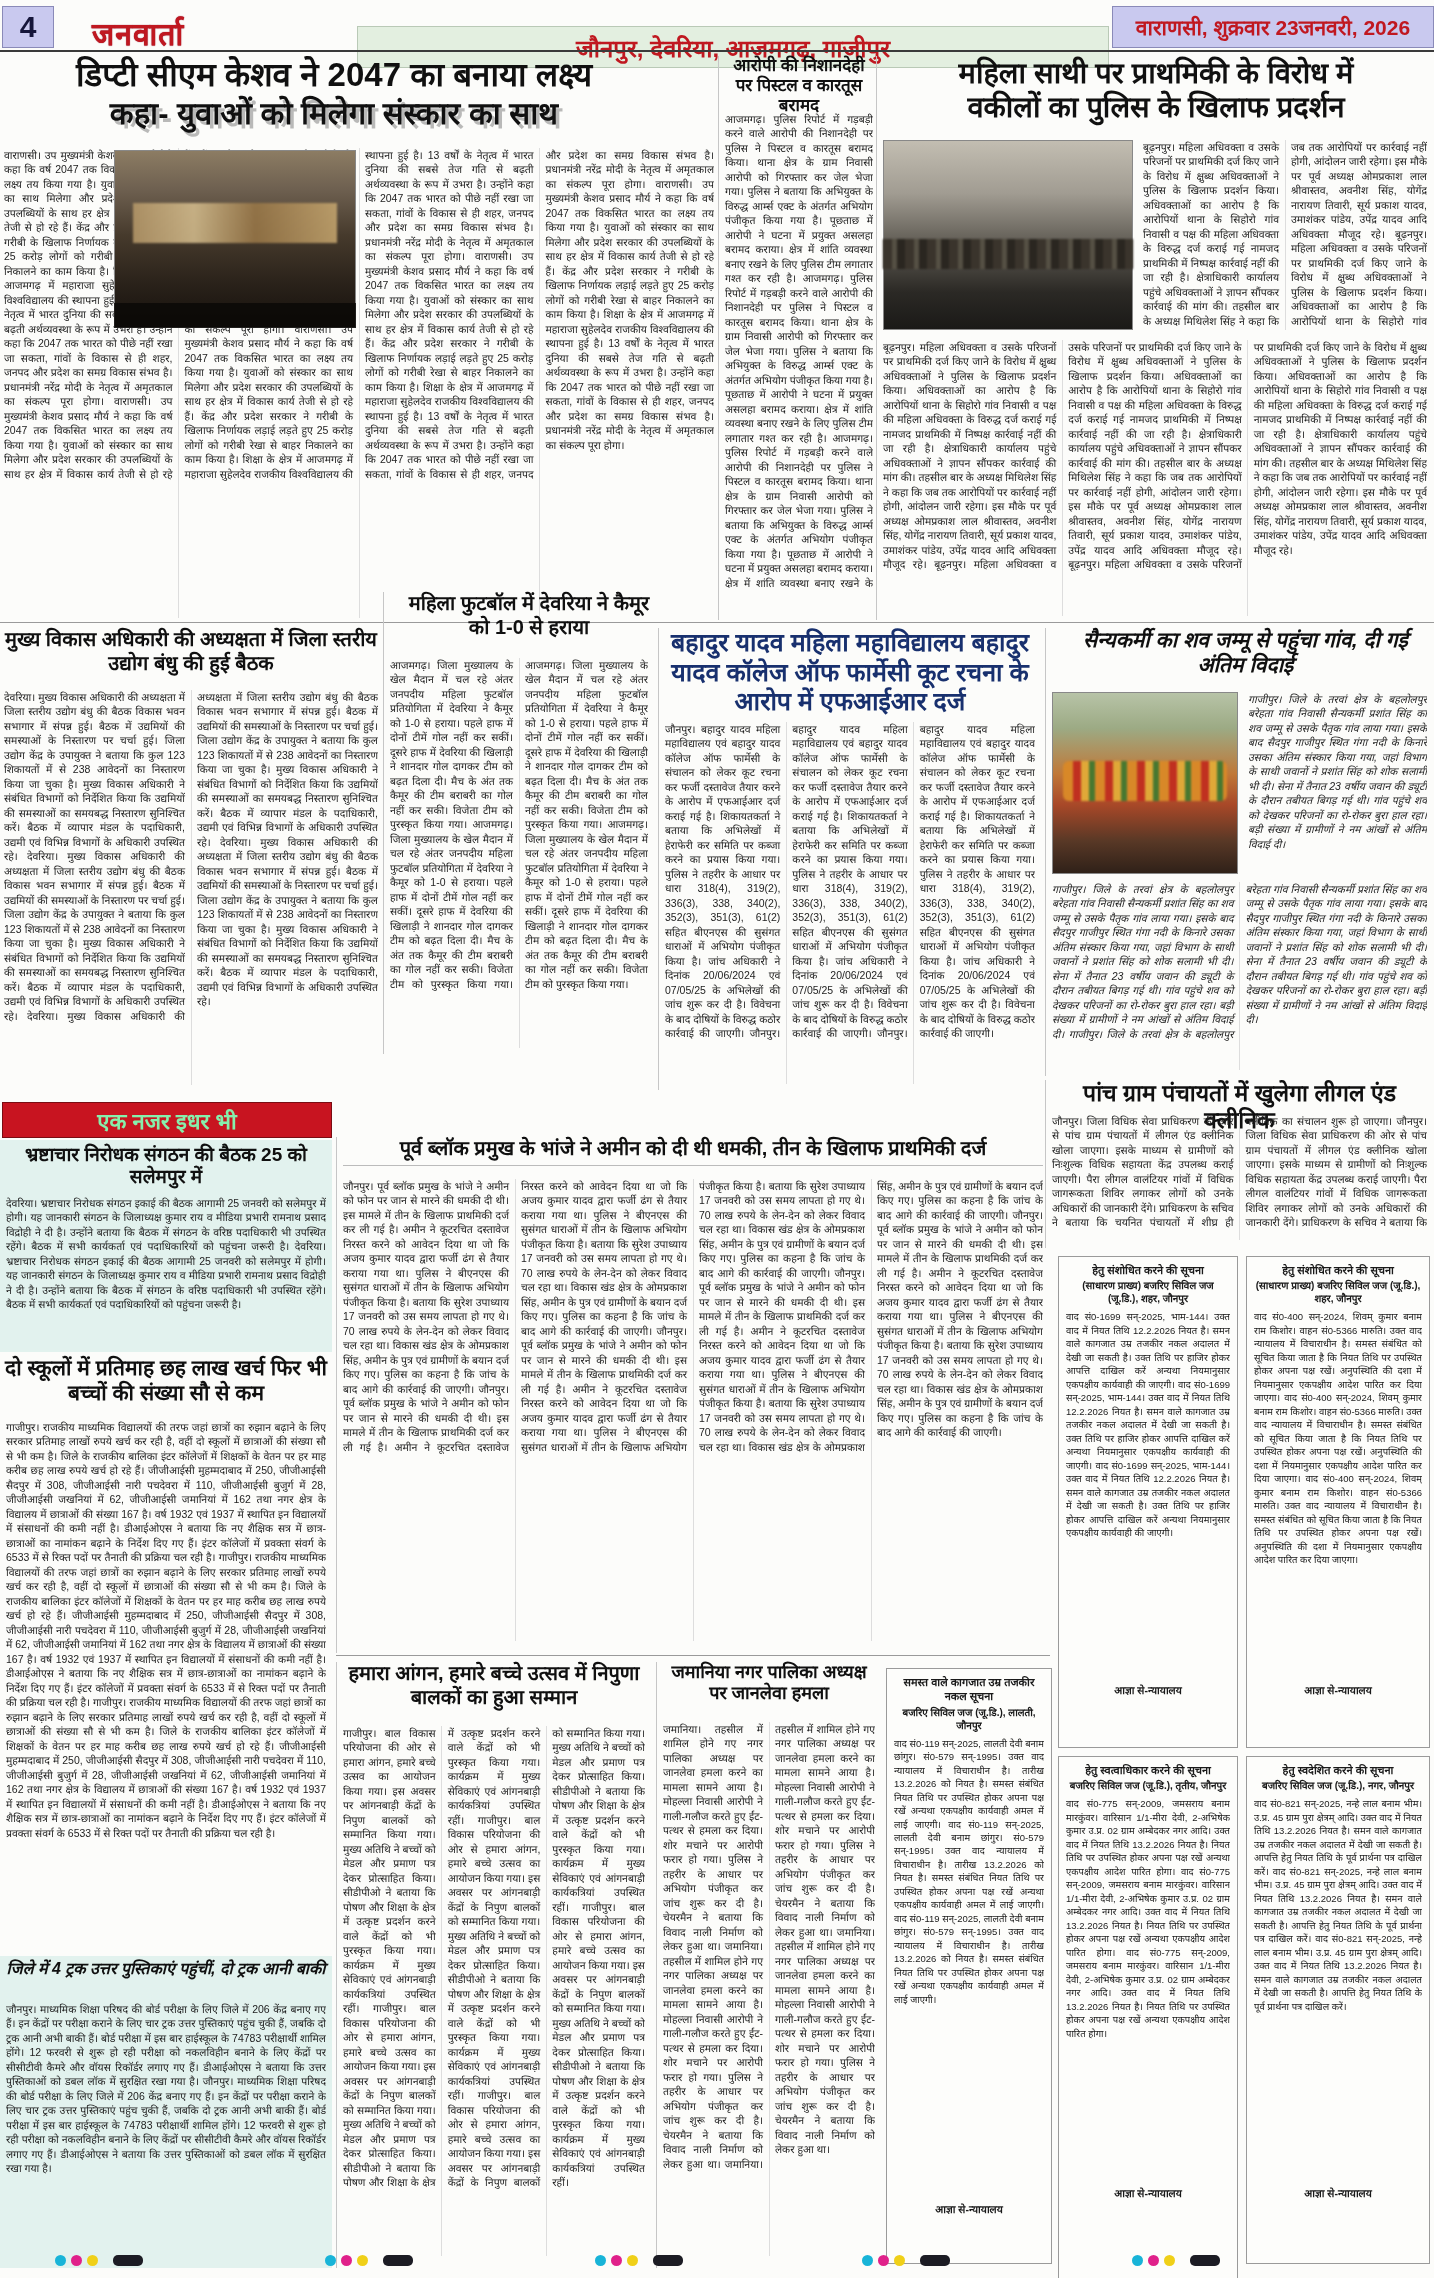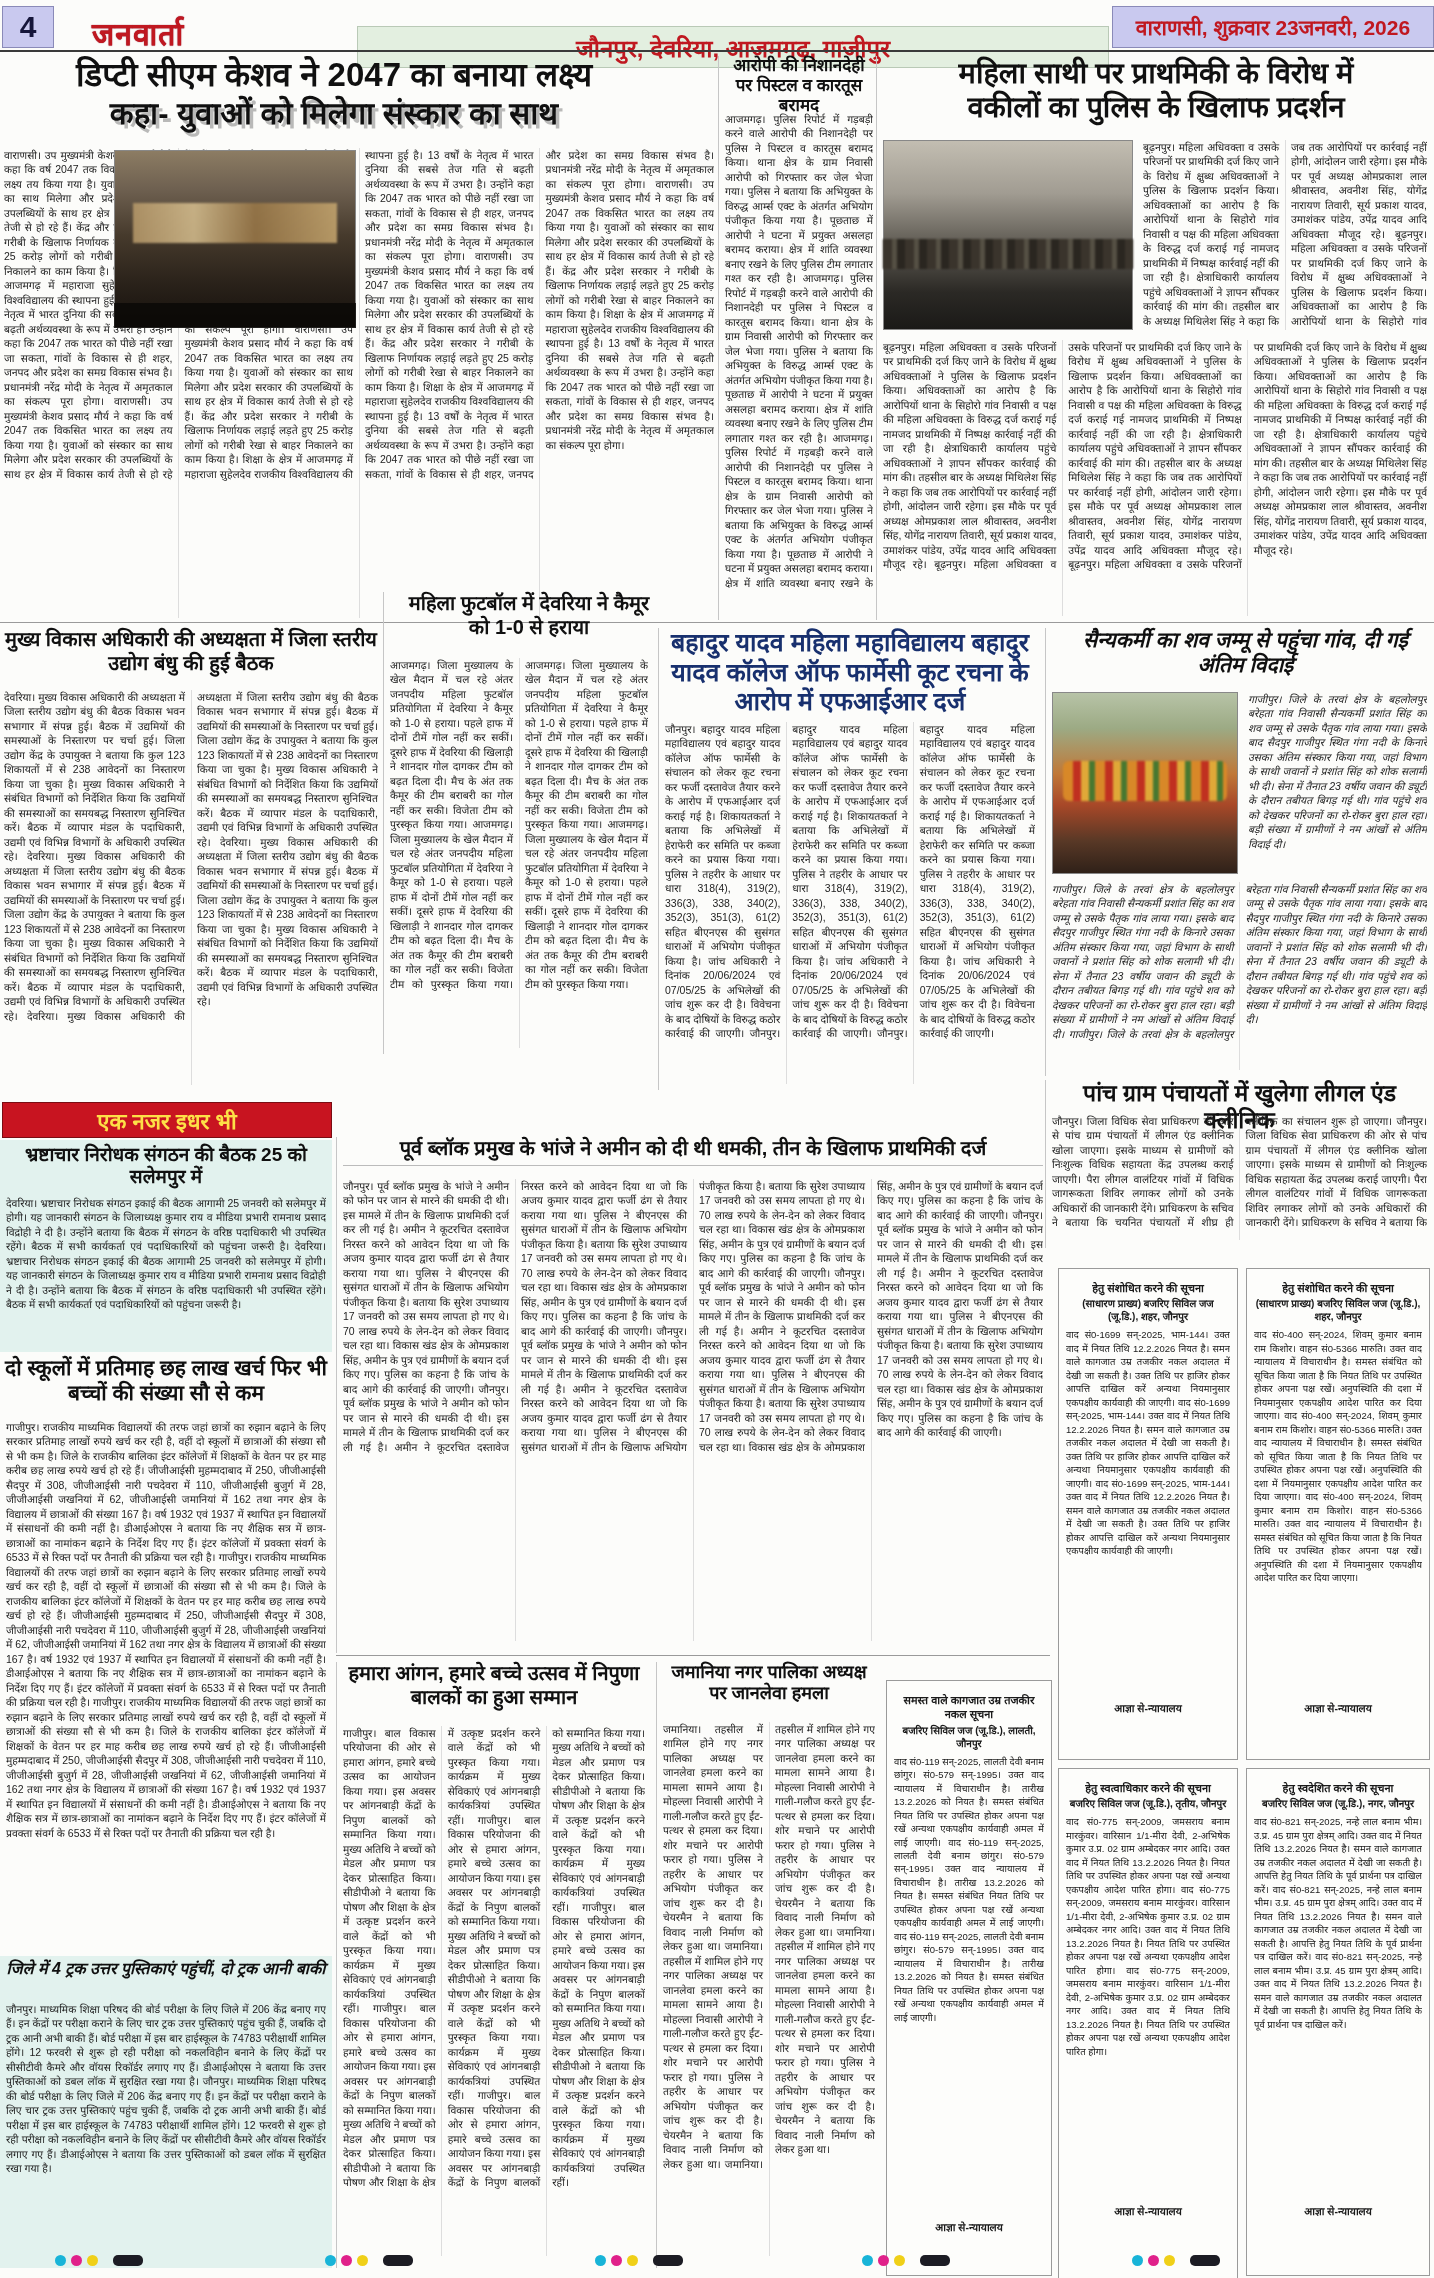--- a/index.html
+++ b/index.html
@@ -24,26 +24,26 @@
   .photo-lead{background:linear-gradient(180deg,#8d7d64 0%,#6e6050 22%,#463a2c 48%,#2a221a 75%,#15100c 100%);}
   .photo-lead .stage{position:absolute;left:8%;top:30%;width:84%;height:22%;
       background:linear-gradient(90deg,#b89a6a,#d8c090 30%,#9a7848 60%,#c8a870);filter:blur(1px);opacity:.85;}
   .photo-lawyers{background:linear-gradient(180deg,#c3beb2 0%,#a19c92 28%,#5f5b53 55%,#2b2925 80%,#1a1917 100%);}
   .photo-lawyers .heads{position:absolute;left:0;top:52%;width:100%;height:16%;
       background:repeating-linear-gradient(90deg,#3a342c 0 9px,#555044 9px 14px,#2a2620 14px 22px);filter:blur(1px);}
   .photo-proc{background:linear-gradient(180deg,#b8c4a8 0%,#9caa84 20%,#c07838 45%,#a84828 62%,#583826 82%,#2e2018 100%);}
   .photo-proc .flowers{position:absolute;left:6%;top:38%;width:88%;height:22%;
       background:repeating-linear-gradient(90deg,#d88828 0 10px,#c03020 10px 18px,#e0a838 18px 26px,#487830 26px 32px);border-radius:6px;filter:blur(1px);}
   .capstrip{position:absolute;left:0;bottom:0;width:100%;height:14%;background:rgba(10,8,6,.82);}
-  .banner-red{background:#c81420;color:#fde047;display:flex;align-items:center;justify-content:center;
+  .banner-red{background:#c81420;color:#86efac;display:flex;align-items:center;justify-content:center;
               font-weight:bold;border:1px solid #7a0c12;}
   .cyanbg{background:#e2f2ee;}
   .navy{color:#18306e;}
   .ghost{opacity:.28;filter:blur(.4px);}
-  .noticebox{border:1px solid #9a9a9a;background:#fdfdfb;padding:12px 7px;box-sizing:border-box;overflow:hidden;margin-top:12px;}
+  .noticebox{border:1px solid #9a9a9a;background:#fdfdfb;padding:6px 7px;box-sizing:border-box;overflow:hidden;}
   .noticetitle{font-weight:bold;font-size:11px;text-align:center;line-height:1.3;}
   .noticecourt{font-weight:bold;font-size:10px;text-align:center;line-height:1.3;margin-top:2px;}
   .noticebody{font-size:9.5px;line-height:1.42;text-align:justify;margin-top:5px;overflow:hidden;}
   .noticesign{font-weight:bold;font-size:10.5px;text-align:center;margin-top:5px;}
   .dot{width:11px;height:11px;border-radius:50%;display:inline-block;margin-right:5px;}
   .pill{width:30px;height:11px;border-radius:5px;display:inline-block;background:#1c1c24;margin-left:10px;}
 </style>
 </head>
 <body>
 

